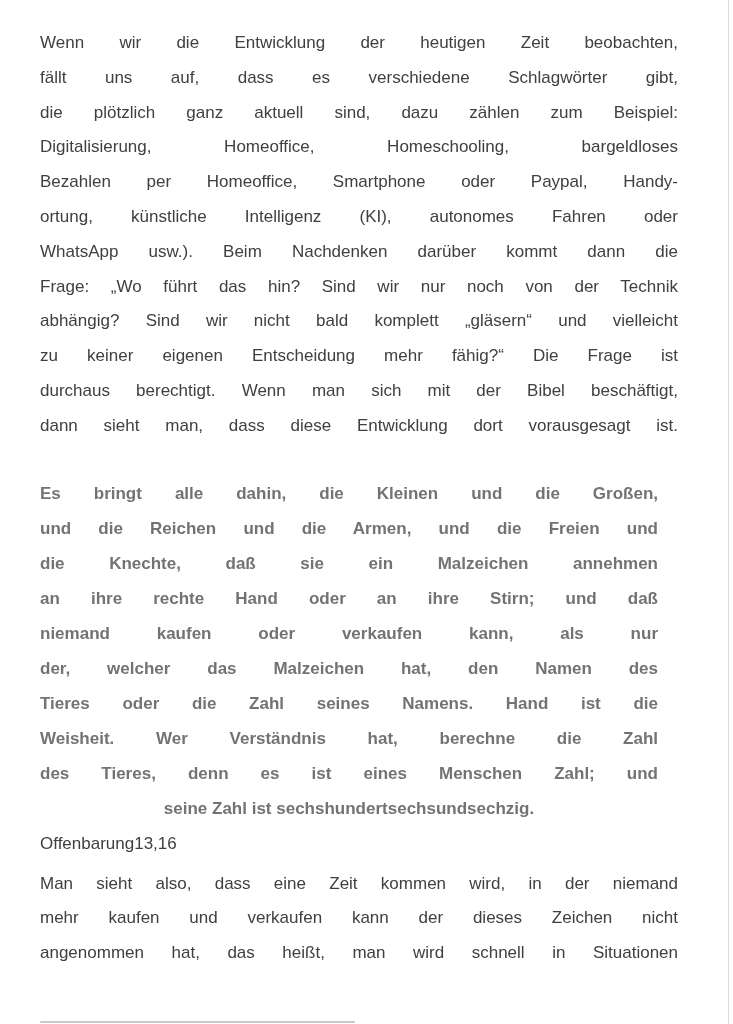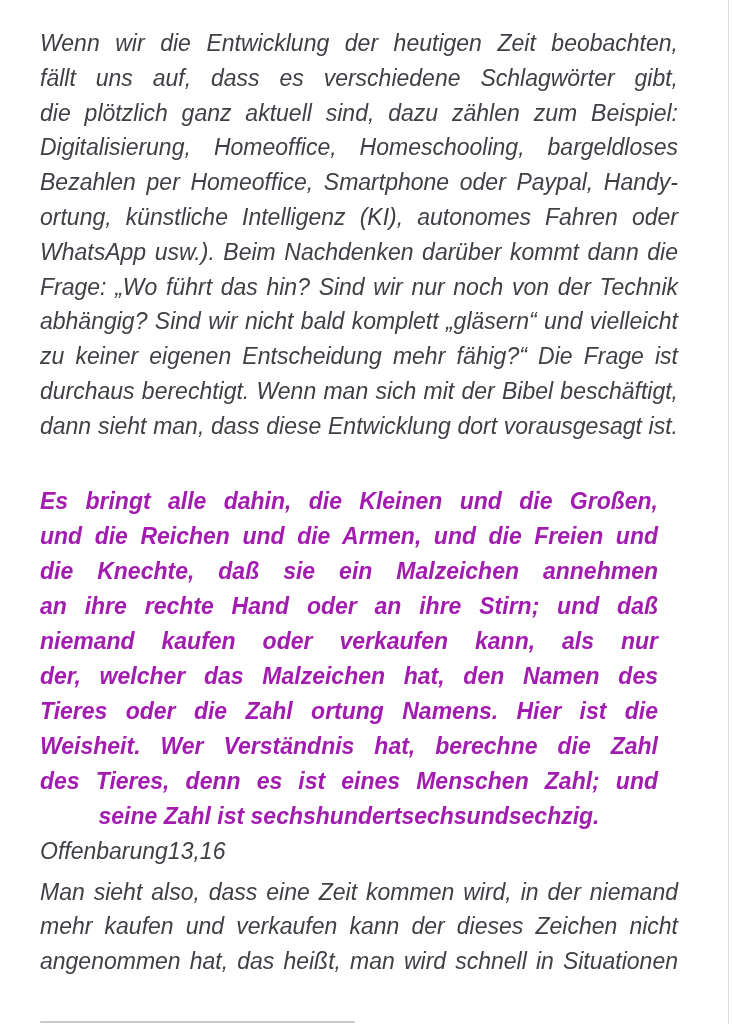--- a/index.html
+++ b/index.html
@@ -6,34 +6,33 @@
   body {
     width: 733px; height: 1024px;
     background: #ffffff;
     position: relative;
     overflow: hidden;
     font-family: "Liberation Sans", "DejaVu Sans", sans-serif;
   }
   .page { position: absolute; inset: 0; background: #ffffff; }
   .content { position: absolute; top: 26px; left: 40px; width: 638px; }
   .para {
-    font-size: 23px;
+    font-size: 17px;
     line-height: 34.8px;
     color: #3f4045;
-    font-style: italic;
   }
   .jline {
     text-align: justify;
     text-align-last: justify;
   }
   .quote {
     width: 618px;
-    margin-top: 40px;
+    margin-top: 32px;
     font-weight: bold;
-    color: #a21caf;
+    color: #737373;
     line-height: 35px;
   }
   .center-line {
     text-align: right;
     text-align-last: center;
   }
   .reference {
     width: 618px;
     text-align: left;
     line-height: 35px;
@@ -76,21 +75,21 @@
       </div>
 
     <div class="para quote">
       <div>
           <div class="jline">Es bringt alle dahin, die Kleinen und die Großen,</div>
           <div class="jline">und die Reichen und die Armen, und die Freien und</div>
           <div class="jline">die Knechte, daß sie ein Malzeichen annehmen</div>
           <div class="jline">an ihre rechte Hand oder an ihre Stirn; und daß</div>
           <div class="jline">niemand kaufen oder verkaufen kann, als nur</div>
           <div class="jline">der, welcher das Malzeichen hat, den Namen des</div>
-          <div class="jline">Tieres oder die Zahl ortung Namens. Hier ist die</div>
+          <div class="jline">Tieres oder die Zahl seines Namens. Hand ist die</div>
           <div class="jline">Weisheit. Wer Verständnis hat, berechne die Zahl</div>
           <div class="jline">des Tieres, denn es ist eines Menschen Zahl; und</div>
         </div>
       <div class="center-line">seine Zahl ist sechshundertsechsundsechzig.</div>
     </div>
 
     <div class="para reference">Offenbarung13,16</div>
 
     <div class="para para2">
         <div class="jline">Man sieht also, dass eine Zeit kommen wird, in der niemand</div>

